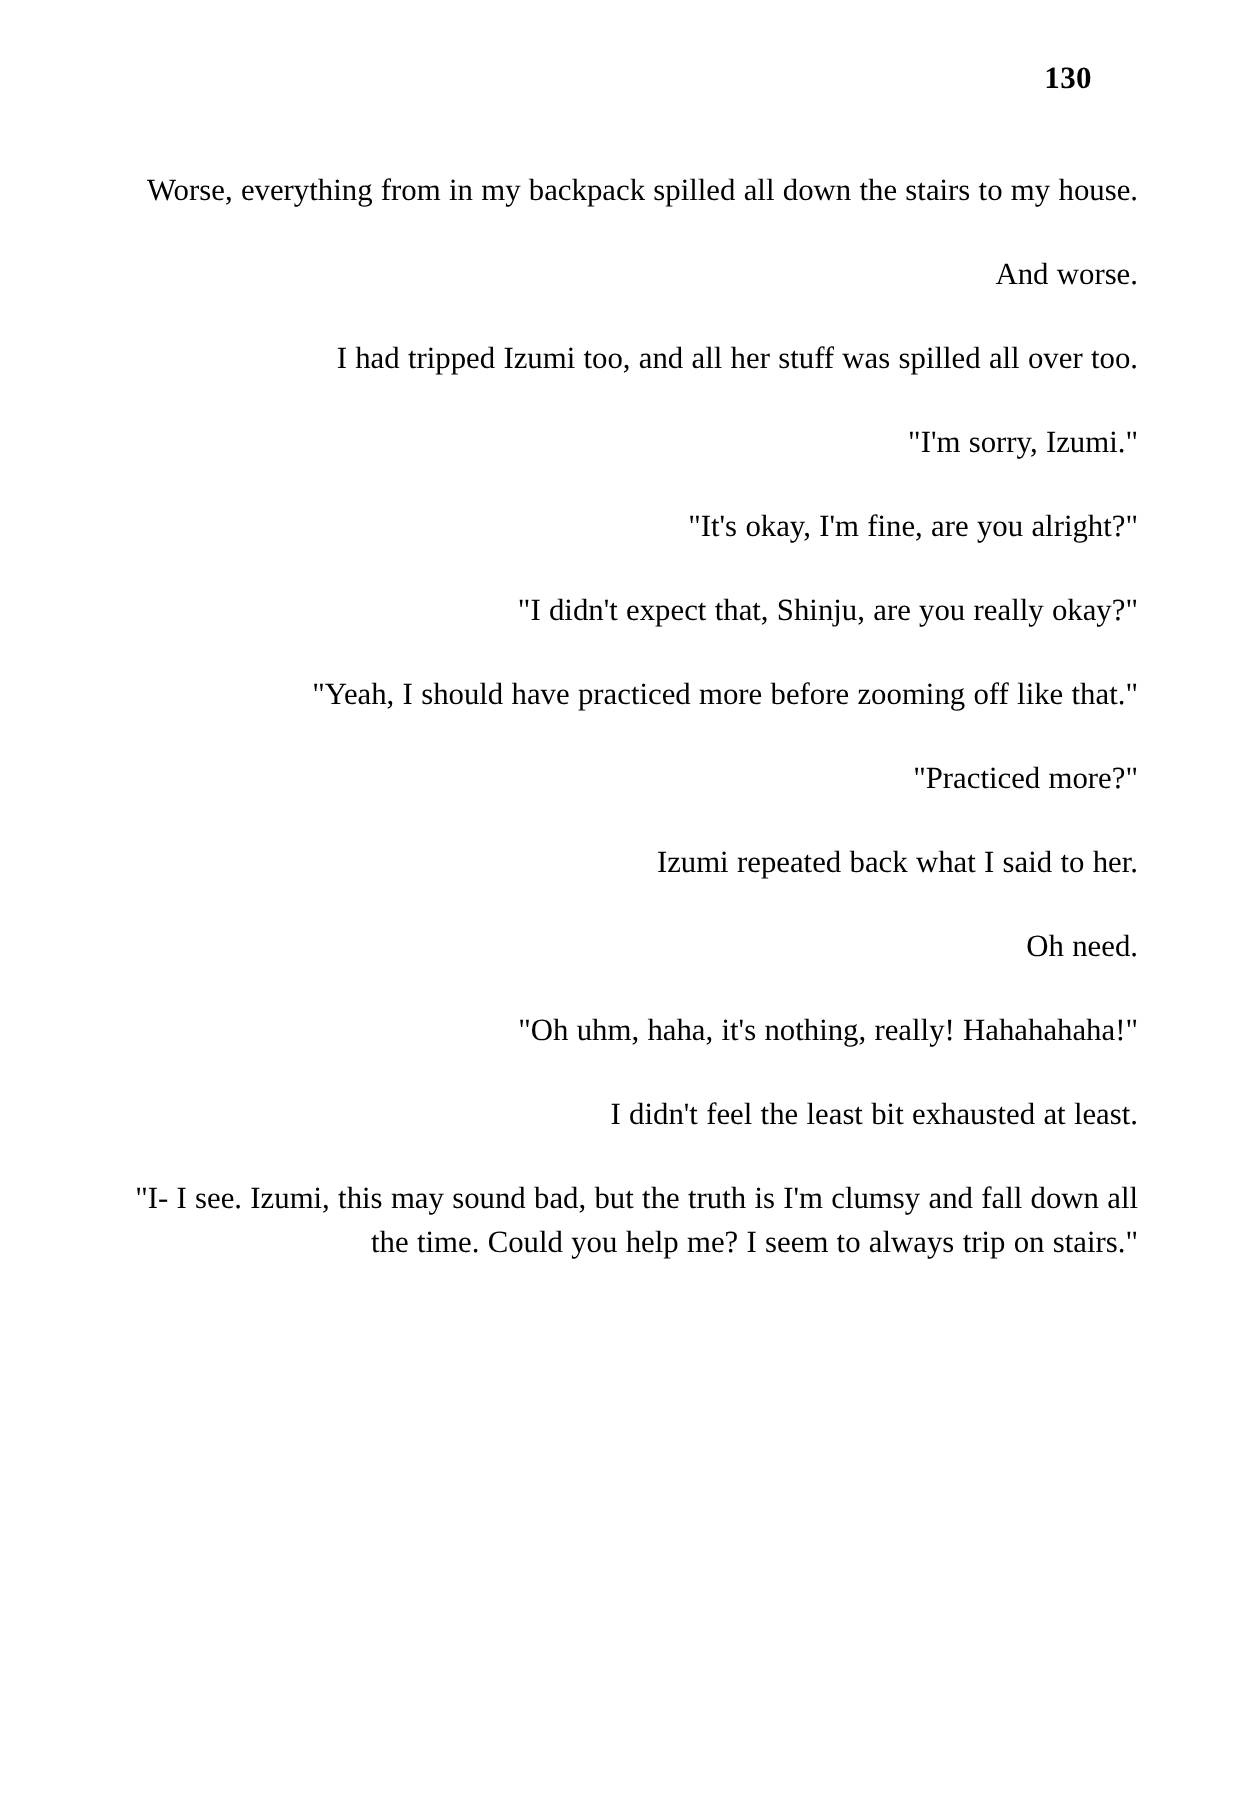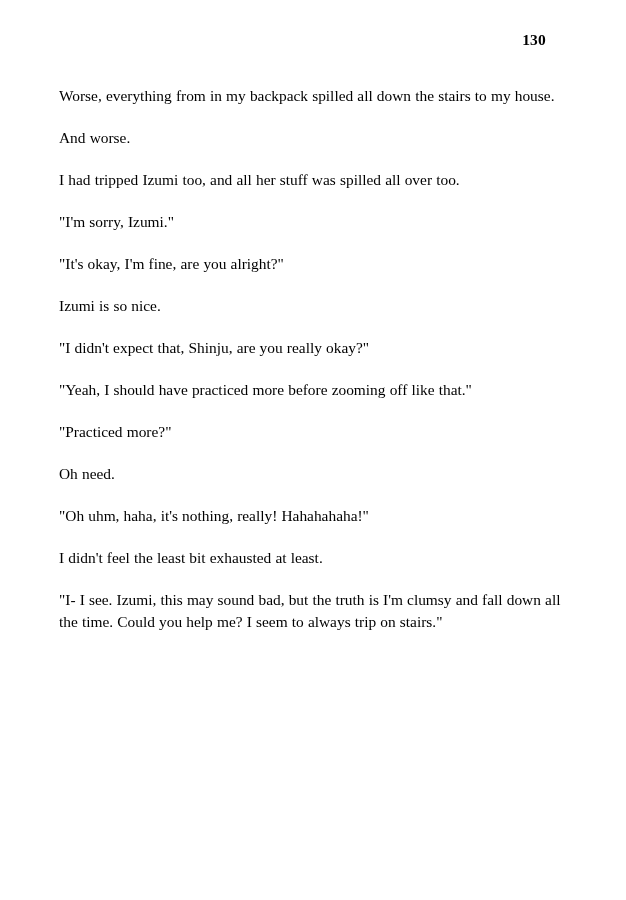--- a/index.html
+++ b/index.html
@@ -31,43 +31,43 @@
   .body-text {
     position: absolute;
     top: 85px;
     left: 59px;
     width: 510px;
   }
   .para {
     font-size: 15.4px;
     line-height: 21.5px;
     margin: 0 0 20.5px 0;
-    text-align: left;
+    text-align: right;
     word-spacing: 0.3px;
   }
   .para:last-child {
     margin-bottom: 0;
   }
 </style>
 </head>
 <body>
 
 <div class="page">
 
   <div class="page-number">130</div>
 
   <div class="body-text">
     <p class="para">Worse, everything from in my backpack spilled all down the stairs to my house.</p>
     <p class="para">And worse.</p>
     <p class="para">I had tripped Izumi too, and all her stuff was spilled all over too.</p>
     <p class="para">"I'm sorry, Izumi."</p>
     <p class="para">"It's okay, I'm fine, are you alright?"</p>
-    <p class="para">Izumi is so nice.</p>
     <p class="para">"I didn't expect that, Shinju, are you really okay?"</p>
     <p class="para">"Yeah, I should have practiced more before zooming off like that."</p>
     <p class="para">"Practiced more?"</p>
+    <p class="para">Izumi repeated back what I said to her.</p>
     <p class="para">Oh need.</p>
     <p class="para">"Oh uhm, haha, it's nothing, really! Hahahahaha!"</p>
     <p class="para">I didn't feel the least bit exhausted at least.</p>
     <p class="para">"I- I see. Izumi, this may sound bad, but the truth is I'm clumsy and fall down all the time. Could you help me? I seem to always trip on stairs."</p>
   </div>
 
 </div>
 
 </body></html>

